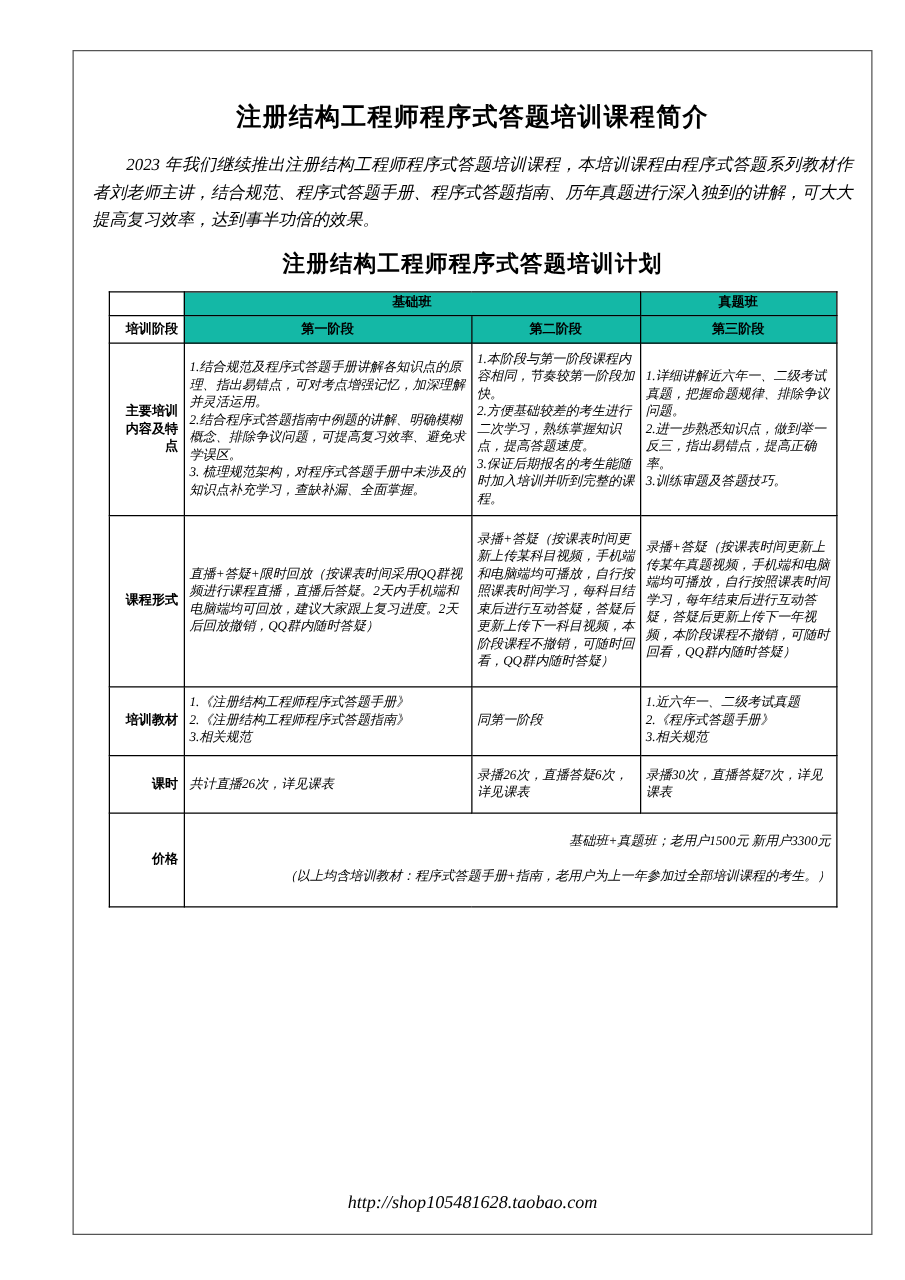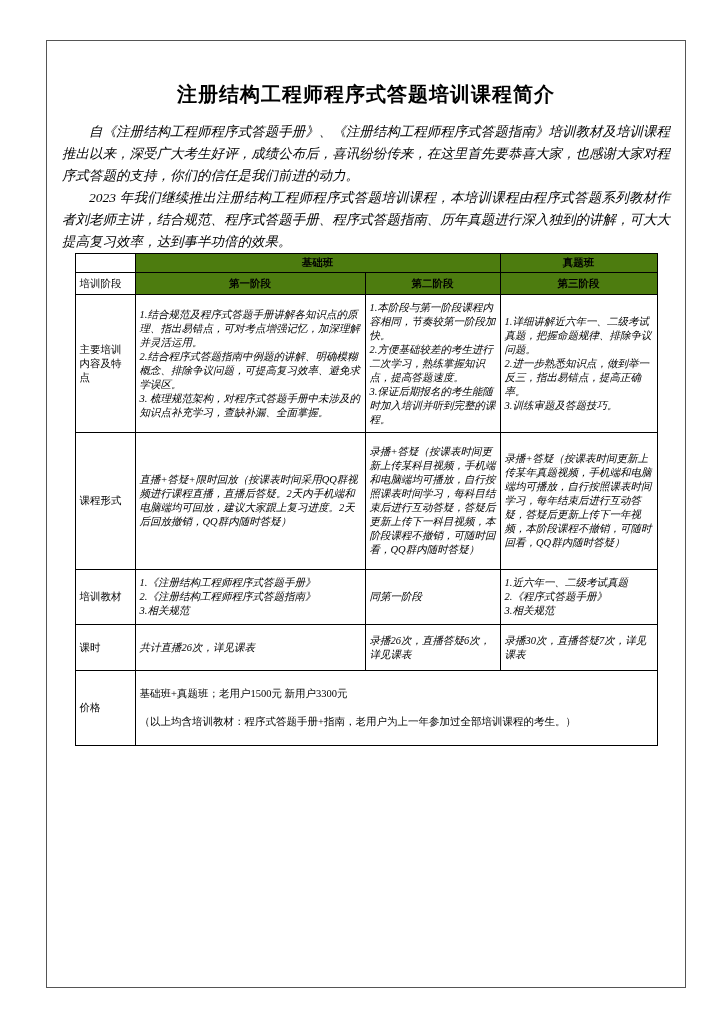--- a/index.html
+++ b/index.html
@@ -2,21 +2,21 @@
 <html><head>
 <meta charset="utf-8">
 <style>
   * { margin:0; padding:0; box-sizing:border-box; }
   html,body { background:#ffffff; }
   body {
     width:724px; height:1024px; position:relative;
     font-family:"Liberation Serif", serif; color:#000;
   }
   .frame {
-    position:absolute; left:46px; top:40px; width:640px; height:948px;
+    position:absolute; left:58px; top:40px; width:640px; height:948px;
     border:1px solid #555; padding:40px 15px 0 15px;
   }
   .doc-title {
     font-size:20px; font-weight:bold; text-align:center;
     line-height:26px; margin-bottom:14px; letter-spacing:1px;
   }
   .para {
     font-size:13.5px; line-height:22px; text-align:justify;
     text-indent:2em; font-style:italic;
   }
@@ -26,48 +26,48 @@
   }
   table.plan {
     width:582px; margin:0 auto; border-collapse:collapse;
     border:1.5px solid #000; table-layout:fixed;
   }
   table.plan td {
     border:1px solid #000; padding:2px 4px;
     font-size:10.5px; line-height:14px; vertical-align:middle;
   }
   td.hdr {
-    background:#4d7c0f; font-weight:bold; text-align:center;
+    background:#14b8a6; font-weight:bold; text-align:center;
     font-size:11.5px;
   }
   td.rowlabel {
-    font-weight:normal; text-align:left; font-size:11.5px;
+    font-weight:bold; text-align:right; font-size:11.5px;
     line-height:16px;
   }
   td.content {
     text-align:left; vertical-align:top; white-space:pre-line;
     font-style:italic;
   }
   td.mid { vertical-align:middle;font-style:italic; }
-  td.price-cell { text-align:left; white-space:pre-line; }
+  td.price-cell { text-align:right; white-space:pre-line; font-style:italic; }
   .footer {
     position:absolute; left:0; right:0; bottom:16px;
     text-align:center; font-style:italic; font-size:14.5px;
   }
 </style>
 </head>
 <body>
 
 <div class="frame">
 
   <div class="doc-title">注册结构工程师程序式答题培训课程简介</div>
 
-  <p class="para">自《注册结构工程师程序式答题手册》、《注册结构工程师程序式答题指南》培训教材及培训课程推出以来，深受广大考生好评，成绩公布后，喜讯纷纷传来，在这里首先要恭喜大家，也感谢大家对程序式答题的支持，你们的信任是我们前进的动力。</p>
   <p class="para">2023 年我们继续推出注册结构工程师程序式答题培训课程，本培训课程由程序式答题系列教材作者刘老师主讲，结合规范、程序式答题手册、程序式答题指南、历年真题进行深入独到的讲解，可大大提高复习效率，达到事半功倍的效果。</p>
 
+  <div class="plan-title">注册结构工程师程序式答题培训计划</div>
 
   <table class="plan">
     <colgroup>
       <col style="width:60px">
       <col style="width:230px">
       <col style="width:135px">
       <col style="width:157px">
     </colgroup>
     <tbody>
         <tr style="height:19px">
@@ -118,14 +118,15 @@
     <tr style="height:46px">
       <td class="rowlabel">价格</td>
       <td class="price-cell" colspan="3">
         <div>基础班+真题班；老用户1500元  新用户3300元</div>
         <div>（以上均含培训教材：程序式答题手册+指南，老用户为上一年参加过全部培训课程的考生。）</div>
       </td>
     </tr>
   </tbody>
     </table>
 
+  <div class="footer">http://shop105481628.taobao.com</div>
 
 </div>
 
 </body></html>

